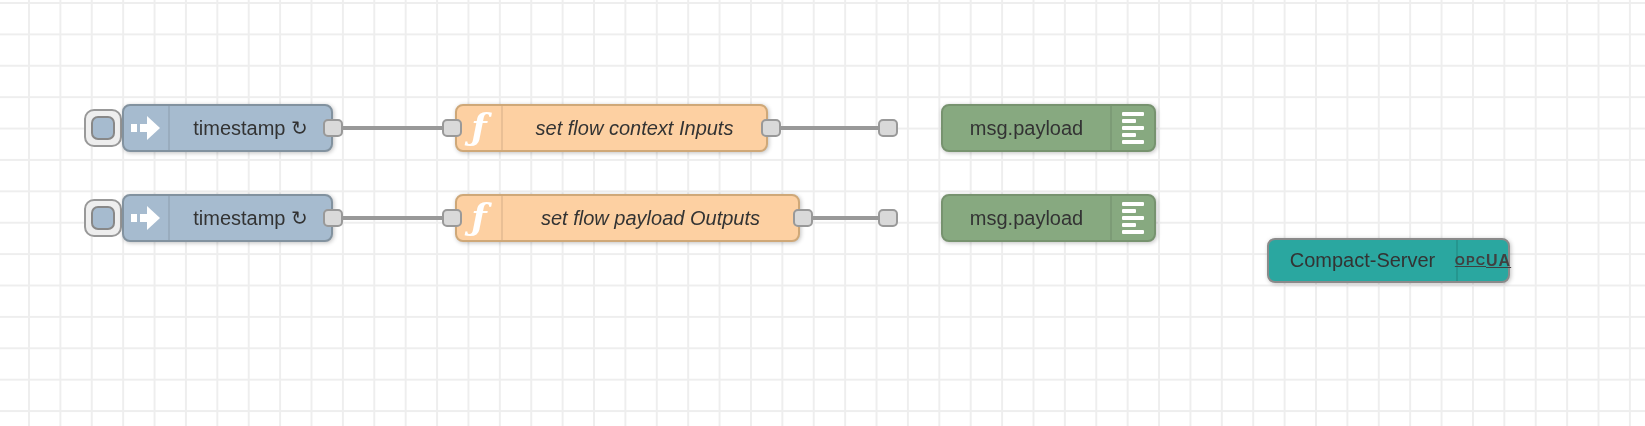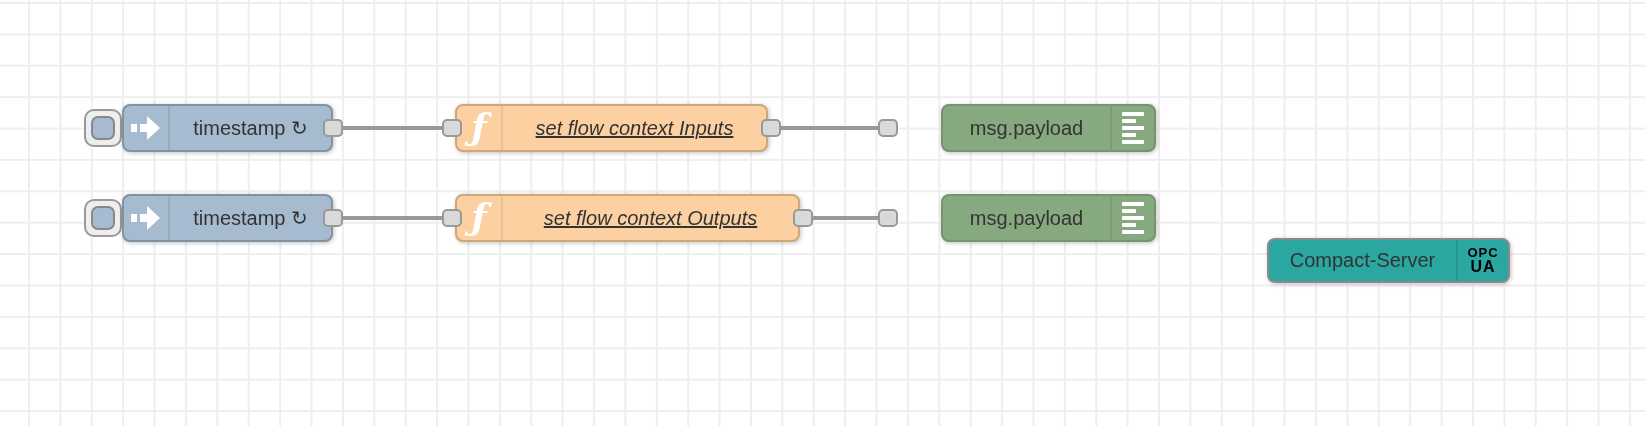--- a/index.html
+++ b/index.html
@@ -18,21 +18,21 @@
     display:flex;align-items:stretch;
     box-shadow:1px 1px 4px rgba(0,0,0,0.25);
     box-sizing:border-box;
   }
   .node .label{
     flex:1;display:flex;align-items:center;justify-content:center;
     font-size:20px;color:#333;white-space:nowrap;padding:16px 10px;
   }
   .node-inject{background:#a6bbcf;border:2px solid #82929f;}
   .node-function{background:#fdd0a2;border:2px solid #cfa878;}
-  .node-function .label{font-style:italic;text-decoration:underline;}
+  .node-function .label{font-style:italic;}
   .node-debug{background:#87a980;border:2px solid #77936f;margin-left:44px;}
   .node-server{background:#2aa7a0;border:2px solid #8a8a8a;}
   .icon-region{
     width:44px;display:flex;align-items:center;justify-content:center;
     border-right:2px solid rgba(0,0,0,0.08);
   }
   .icon-region-right{
     width:42px;display:flex;flex-direction:column;align-items:center;justify-content:center;
     border-left:2px solid rgba(0,0,0,0.08);border-right:none;gap:3px;
   }
@@ -53,22 +53,22 @@
   .debug-button{background:#fbfbfb;}
   .debug-button .inner{background:#eef2ec;}
   .wire{position:absolute;height:4px;background:#999;z-index:2;}
   .port{
     position:absolute;width:20px;height:18px;border-radius:5px;z-index:4;
     background:#d9d9d9;border:2px solid #999;box-sizing:border-box;
   }
   .server-label{flex:1;display:flex;align-items:center;justify-content:center;
     font-size:20px;color:#333;white-space:nowrap;}
   .server-badge{
-    width:50px;display:flex;flex-direction:column;align-items:center;justify-content:center;
-    border-left:2px solid rgba(0,0,0,0.1);color:#000000;font-weight:bold;line-height:1;
+    width:50px;display:flex;flex-direction:row;align-items:center;justify-content:center;
+    border-left:2px solid rgba(0,0,0,0.1);color:#404040;font-weight:bold;line-height:1;text-decoration:underline;
   }
   .server-badge .top{font-size:13px;letter-spacing:1px;}
   .server-badge .bottom{font-size:16px;letter-spacing:1px;}
 </style>
 </head>
 <body>
 
 <div class="canvas">
 
   <div class="side-button inject-button" style="left:84px;top:109px;">
@@ -134,21 +134,21 @@
         </svg>
     </div>
     <div class="label">timestamp ↻</div>
   </div>
   <div class="port" style="left:323px;top:209px;"></div>
 
   <div class="node node-function" style="left:455px;top:194px;width:345px;">
     <div class="icon-region">
       <span class="func-glyph">ƒ</span>
     </div>
-    <div class="label">set flow context Outputs</div>
+    <div class="label">set flow payload Outputs</div>
   </div>
   <div class="port" style="left:442px;top:209px;"></div>
   <div class="port" style="left:793px;top:209px;"></div>
 
   <div class="side-button debug-button" style="left:1104px;top:199px;">
     <div class="inner"></div>
   </div>
   <div class="node node-debug" style="left:897px;top:194px;width:215px;">
     <div class="label">msg.payload</div>
     <div class="icon-region icon-region-right">

